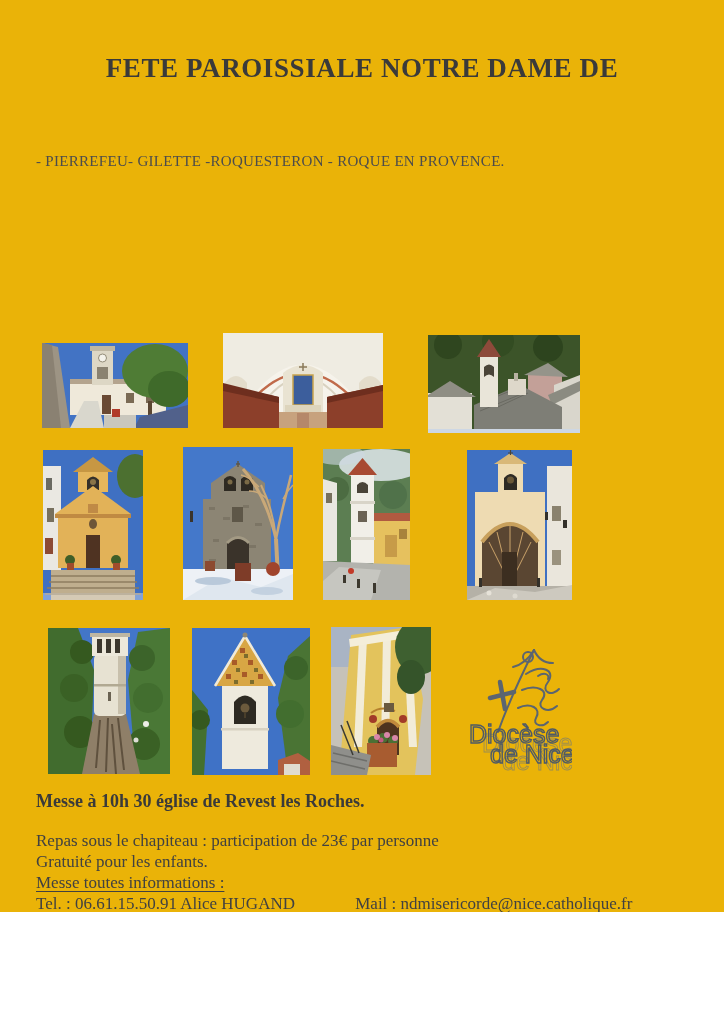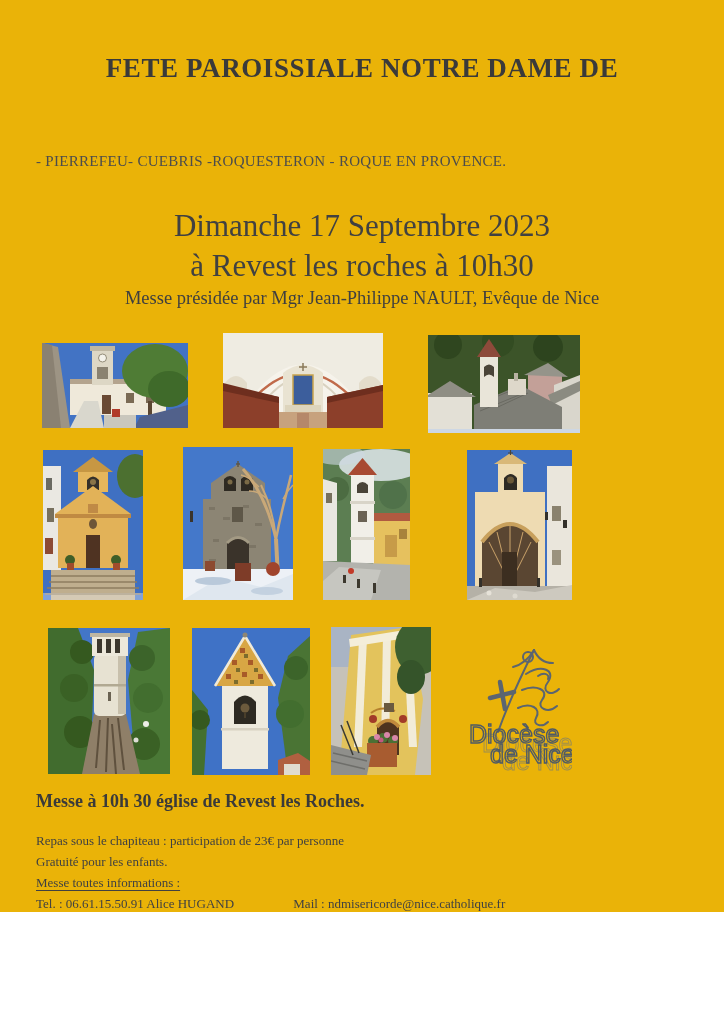--- a/index.html
+++ b/index.html
@@ -25,46 +25,41 @@
   .event-line{font-size:31px;line-height:40px;}
   .celebrant{font-size:18.5px;line-height:23px;margin-top:1px;color:#3f3f3f;}
   .ph{position:absolute;overflow:hidden;background:#cfd8e4;}
   .ph svg{display:block;width:100%;height:100%;}
   .logo-box{position:absolute;overflow:hidden;}
   .logo-box svg{display:block;width:100%;height:100%;}
   .mass-line{
     top:791px;left:36px;font-size:18px;font-weight:bold;color:#3a3a3a;
   }
   .info-block{
-    top:830px;left:36px;font-size:13px;line-height:21px;color:#414141;
+    top:830px;left:36px;font-size:17px;line-height:21px;color:#414141;
   }
   .underline{text-decoration:underline;text-underline-offset:3px;}
   .mail-span{margin-left:56px;}
   .scan-artifact{
     left:712px;top:922px;width:2px;height:24px;background:#bcbcbc;opacity:0.55;
   }
 </style>
 </head>
 <body>
 
 <div class="page">
 
   <div class="abs title">
     <div>FETE PAROISSIALE NOTRE DAME DE</div>
   </div>
 
   <div class="abs villages">
-    <div>- PIERREFEU- CUEBRIS -ROQUESTERON - ROQUE EN PROVENCE.</div>
-  </div>
-
-  <div class="abs event-block">
-    <div class="event-line">Dimanche 17 Septembre 2023</div>
-    <div class="event-line">à Revest les roches à 10h30</div>
-    <div class="celebrant">Messe présidée par Mgr Jean-Philippe NAULT, Evêque de Nice</div>
-  </div>
+    <div>- PIERREFEU- GILETTE -ROQUESTERON - ROQUE EN PROVENCE.</div>
+  </div>
+
 
   <div class="ph" style="left:42px;top:343px;width:146px;height:85px">
     <svg viewBox="0 0 146 85" preserveAspectRatio="none">
       <rect width="146" height="85" fill="#4273c4"></rect>
       <rect x="28" y="40" width="96" height="32" fill="#efe9da"></rect>
       <rect x="28" y="36" width="96" height="5" fill="#b4a48e"></rect>
       <rect x="50" y="6" width="21" height="36" fill="#ddd7c5"></rect>
       <rect x="48" y="3" width="25" height="5" fill="#bfb7a2"></rect>
       <circle cx="60.5" cy="15" r="4" fill="#f4f2ea" stroke="#938c78" stroke-width="1"></circle>
       <rect x="55" y="24" width="11" height="12" fill="#8a8270"></rect>

